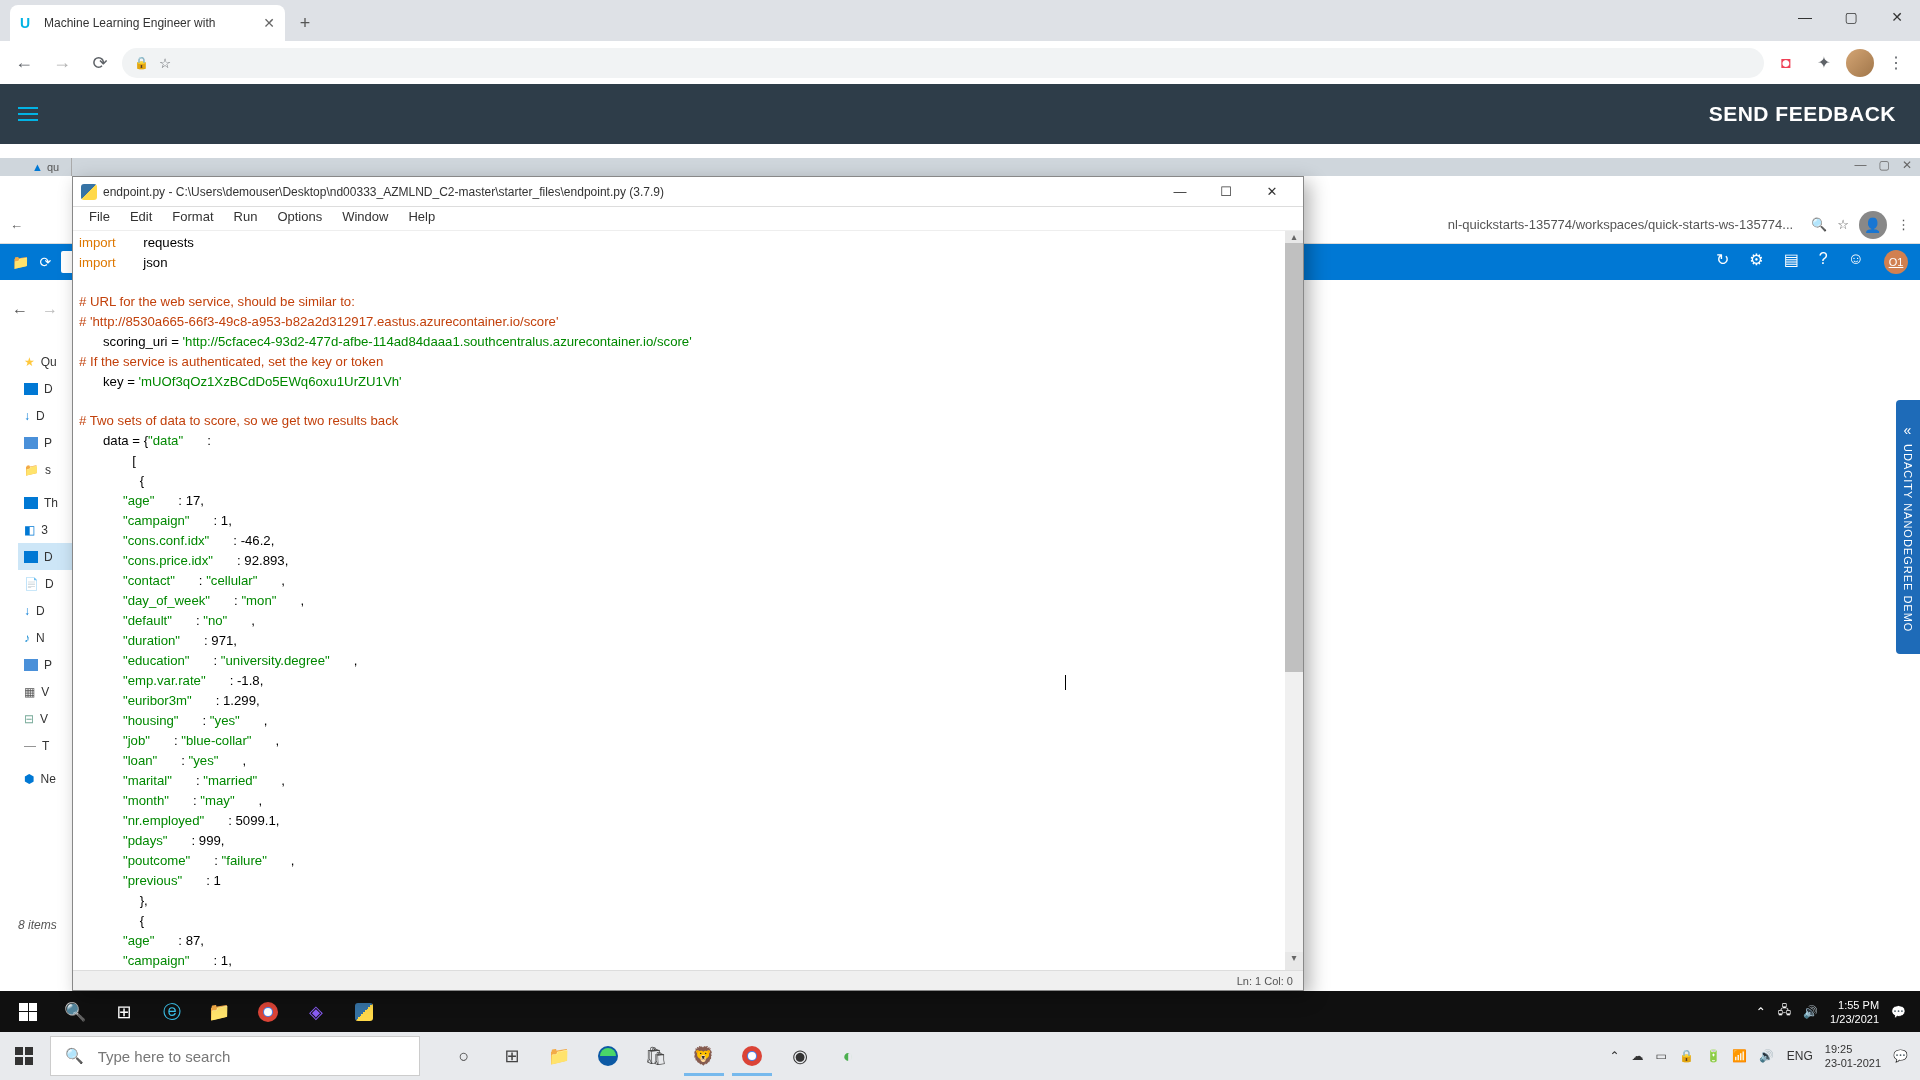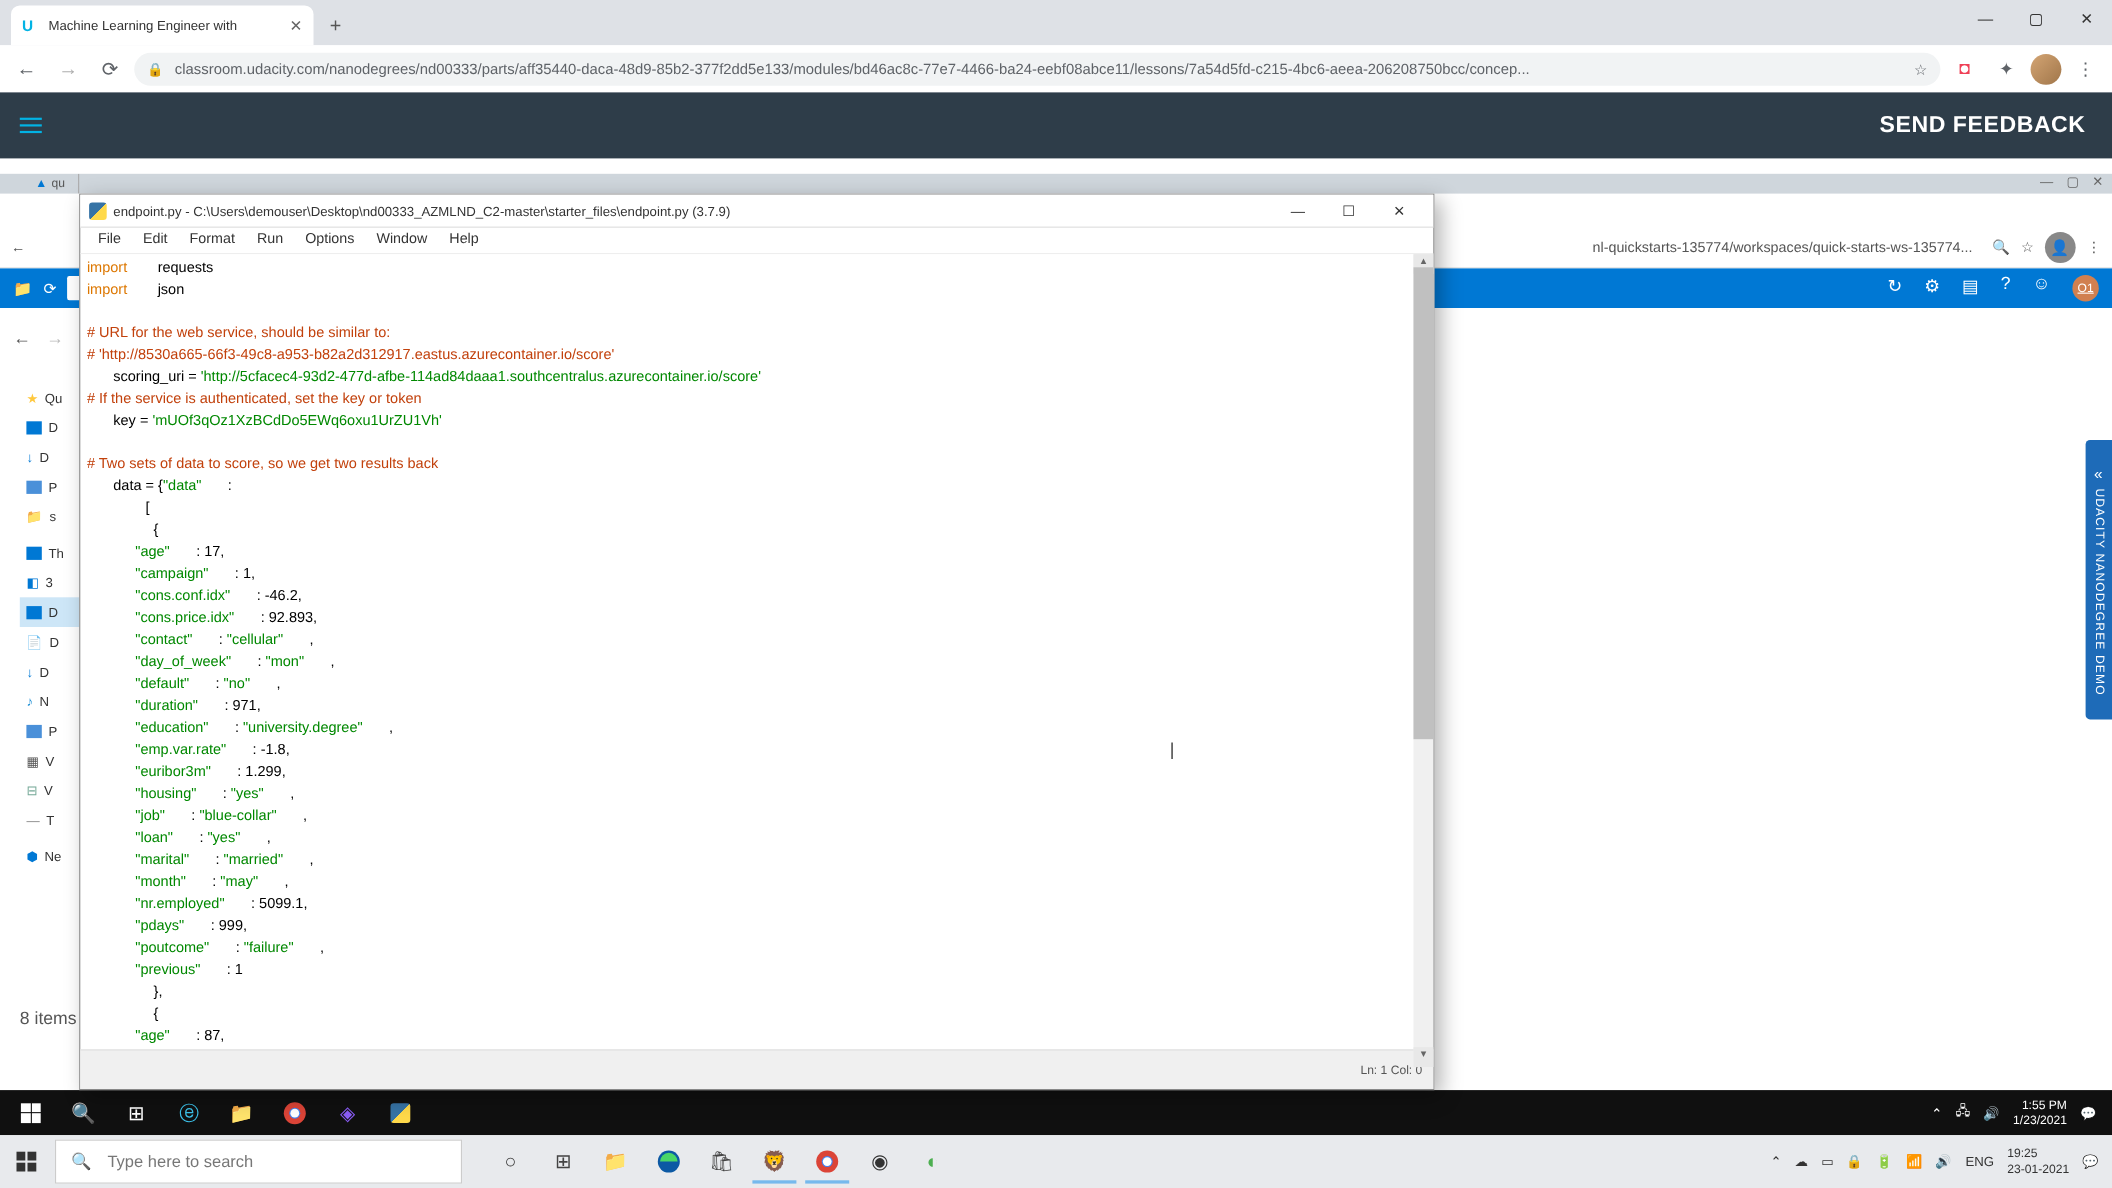--- a/index.html
+++ b/index.html
@@ -45,40 +45,40 @@
 .azure-bar { position: absolute; top: 244px; left: 0; right: 0; height: 36px; background: #0078d4; display: flex; align-items: center; padding: 0 12px; gap: 10px; }
 .azure-file { background: #fff; color: #0078d4; padding: 4px 12px; font-size: 12px; border-radius: 2px; }
 .azure-tools { margin-left: auto; display: flex; gap: 20px; color: #fff; font-size: 16px; }
 .azure-badge { width: 24px; height: 24px; border-radius: 50%; background: #d18050; font-size: 11px; display: flex; align-items: center; justify-content: center; text-decoration: underline; }
 
 
 .explorer-nav { position: absolute; top: 300px; left: 12px; display: flex; gap: 14px; font-size: 16px; color: #555; }
 .explorer-side { position: absolute; top: 348px; left: 24px; width: 50px; font-size: 12px; color: #333; }
 .explorer-side .row { display: flex; align-items: center; gap: 6px; height: 27px; }
 .explorer-side .row.sel { background: #cde6f7; margin-left: -6px; padding-left: 6px; }
-.explorer-status { position: absolute; top: 918px; left: 18px; font-size: 16px; color: #555; }
+.explorer-status { position: absolute; top: 918px; left: 18px; font-size: 12px; color: #555; font-style: italic; }
 .star { color: #ffc83d; }
 .blueicon { width: 14px; height: 12px; background: #0078d4; display: inline-block; }
 .folder-y { color: #ffc83d; }
 .drive { width: 14px; height: 12px; background: #4a90d9; display: inline-block; }
 .note { color: #1e8fd4; }
 
 
 .idle-window { position: absolute; top: 176px; left: 72px; width: 1232px; height: 815px; background: #fff; border: 1px solid #888; box-shadow: 6px 6px 18px rgba(0,0,0,0.3); display: flex; flex-direction: column; z-index: 50; }
 .idle-title { height: 30px; background: #fff; border-bottom: 1px solid #ddd; display: flex; align-items: center; padding: 0 8px; font-size: 12px; color: #333; }
 .idle-title .logo { width: 16px; height: 16px; margin-right: 6px; background: linear-gradient(135deg,#3673a5 50%,#ffd94a 50%); border-radius: 3px; }
 .idle-wc { margin-left: auto; display: flex; }
 .idle-wc div { width: 46px; height: 28px; display: flex; align-items: center; justify-content: center; font-size: 13px; }
 .idle-menu { height: 24px; display: flex; padding: 0 6px; font-size: 13px; color: #333; border-bottom: 1px solid #eee; }
 .idle-menu div { padding: 2px 10px; cursor: default; }
 .idle-code { flex: 1; padding: 2px 6px; font-family: "Courier New", monospace; font-size: 13.2px; line-height: 19px; white-space: pre; overflow: hidden; position: relative; }
 .idle-scroll { position: absolute; top: 54px; right: 0; bottom: 20px; width: 18px; background: #f0f0f0; }
 .idle-scroll .thumb { position: absolute; top: 12px; width: 100%; height: 58%; background: #c0c0c0; }
 .idle-scroll .arr { position: absolute; width: 100%; height: 18px; background: #e8e8e8; text-align: center; font-size: 10px; color: #666; }
-.idle-status { height: 36px; background: #f0f0f0; border-top: 1px solid #ddd; font-size: 11px; color: #555; display: flex; align-items: center; justify-content: flex-end; padding: 0 10px; }
+.idle-status { height: 20px; background: #f0f0f0; border-top: 1px solid #ddd; font-size: 11px; color: #555; display: flex; align-items: center; justify-content: flex-end; padding: 0 10px; }
 
 .kw-orange { color: #dd7700; }
 .kw-red { color: #c2410c; }
 .kw-green { color: #008800; }
 .tok-black { color: #000; margin-left: 24px; }
 .cursor-caret { display: inline-block; width: 1px; height: 15px; background: #000; vertical-align: middle; position: absolute; top: 444px; left: 992px; }
 
 
 .side-tab { position: absolute; right: 0; top: 400px; width: 24px; height: 254px; background: #1e6bb8; color: #fff; writing-mode: vertical-rl; text-orientation: mixed; display: flex; align-items: center; justify-content: center; font-size: 11px; letter-spacing: 1px; border-radius: 4px 0 0 4px; cursor: pointer; }
 .side-tab::before { content: "«"; writing-mode: horizontal-tb; display: block; font-size: 14px; margin-bottom: 6px; }
@@ -119,21 +119,20 @@
     <div>—</div>
     <div>▢</div>
     <div>✕</div>
   </div>
   <div class="chrome-addr">
     <div class="chrome-nav-btn">←</div>
     <div class="chrome-nav-btn disabled">→</div>
     <div class="chrome-nav-btn">⟳</div>
     <div class="chrome-urlbar">
       <span class="lock">🔒</span>
-      <span class="url-text">classroom.udacity.com/nanodegrees/nd00333/parts/aff35440-daca-48d9-85b2-377f2dd5e133/modules/bd46ac8c-77e7-4466-ba24-eebf08abce11/lessons/7a54d5fd-c215-4bc6-aeea-206208750bcc/concep...</span>
       <span>☆</span>
     </div>
     <div class="chrome-action" style="color:#ef4056">◘</div>
     <div class="chrome-action">✦</div>
     <div class="chrome-avatar"></div>
     <div class="chrome-action">⋮</div>
   </div>
 </div>
 
 <div class="udacity-header">

